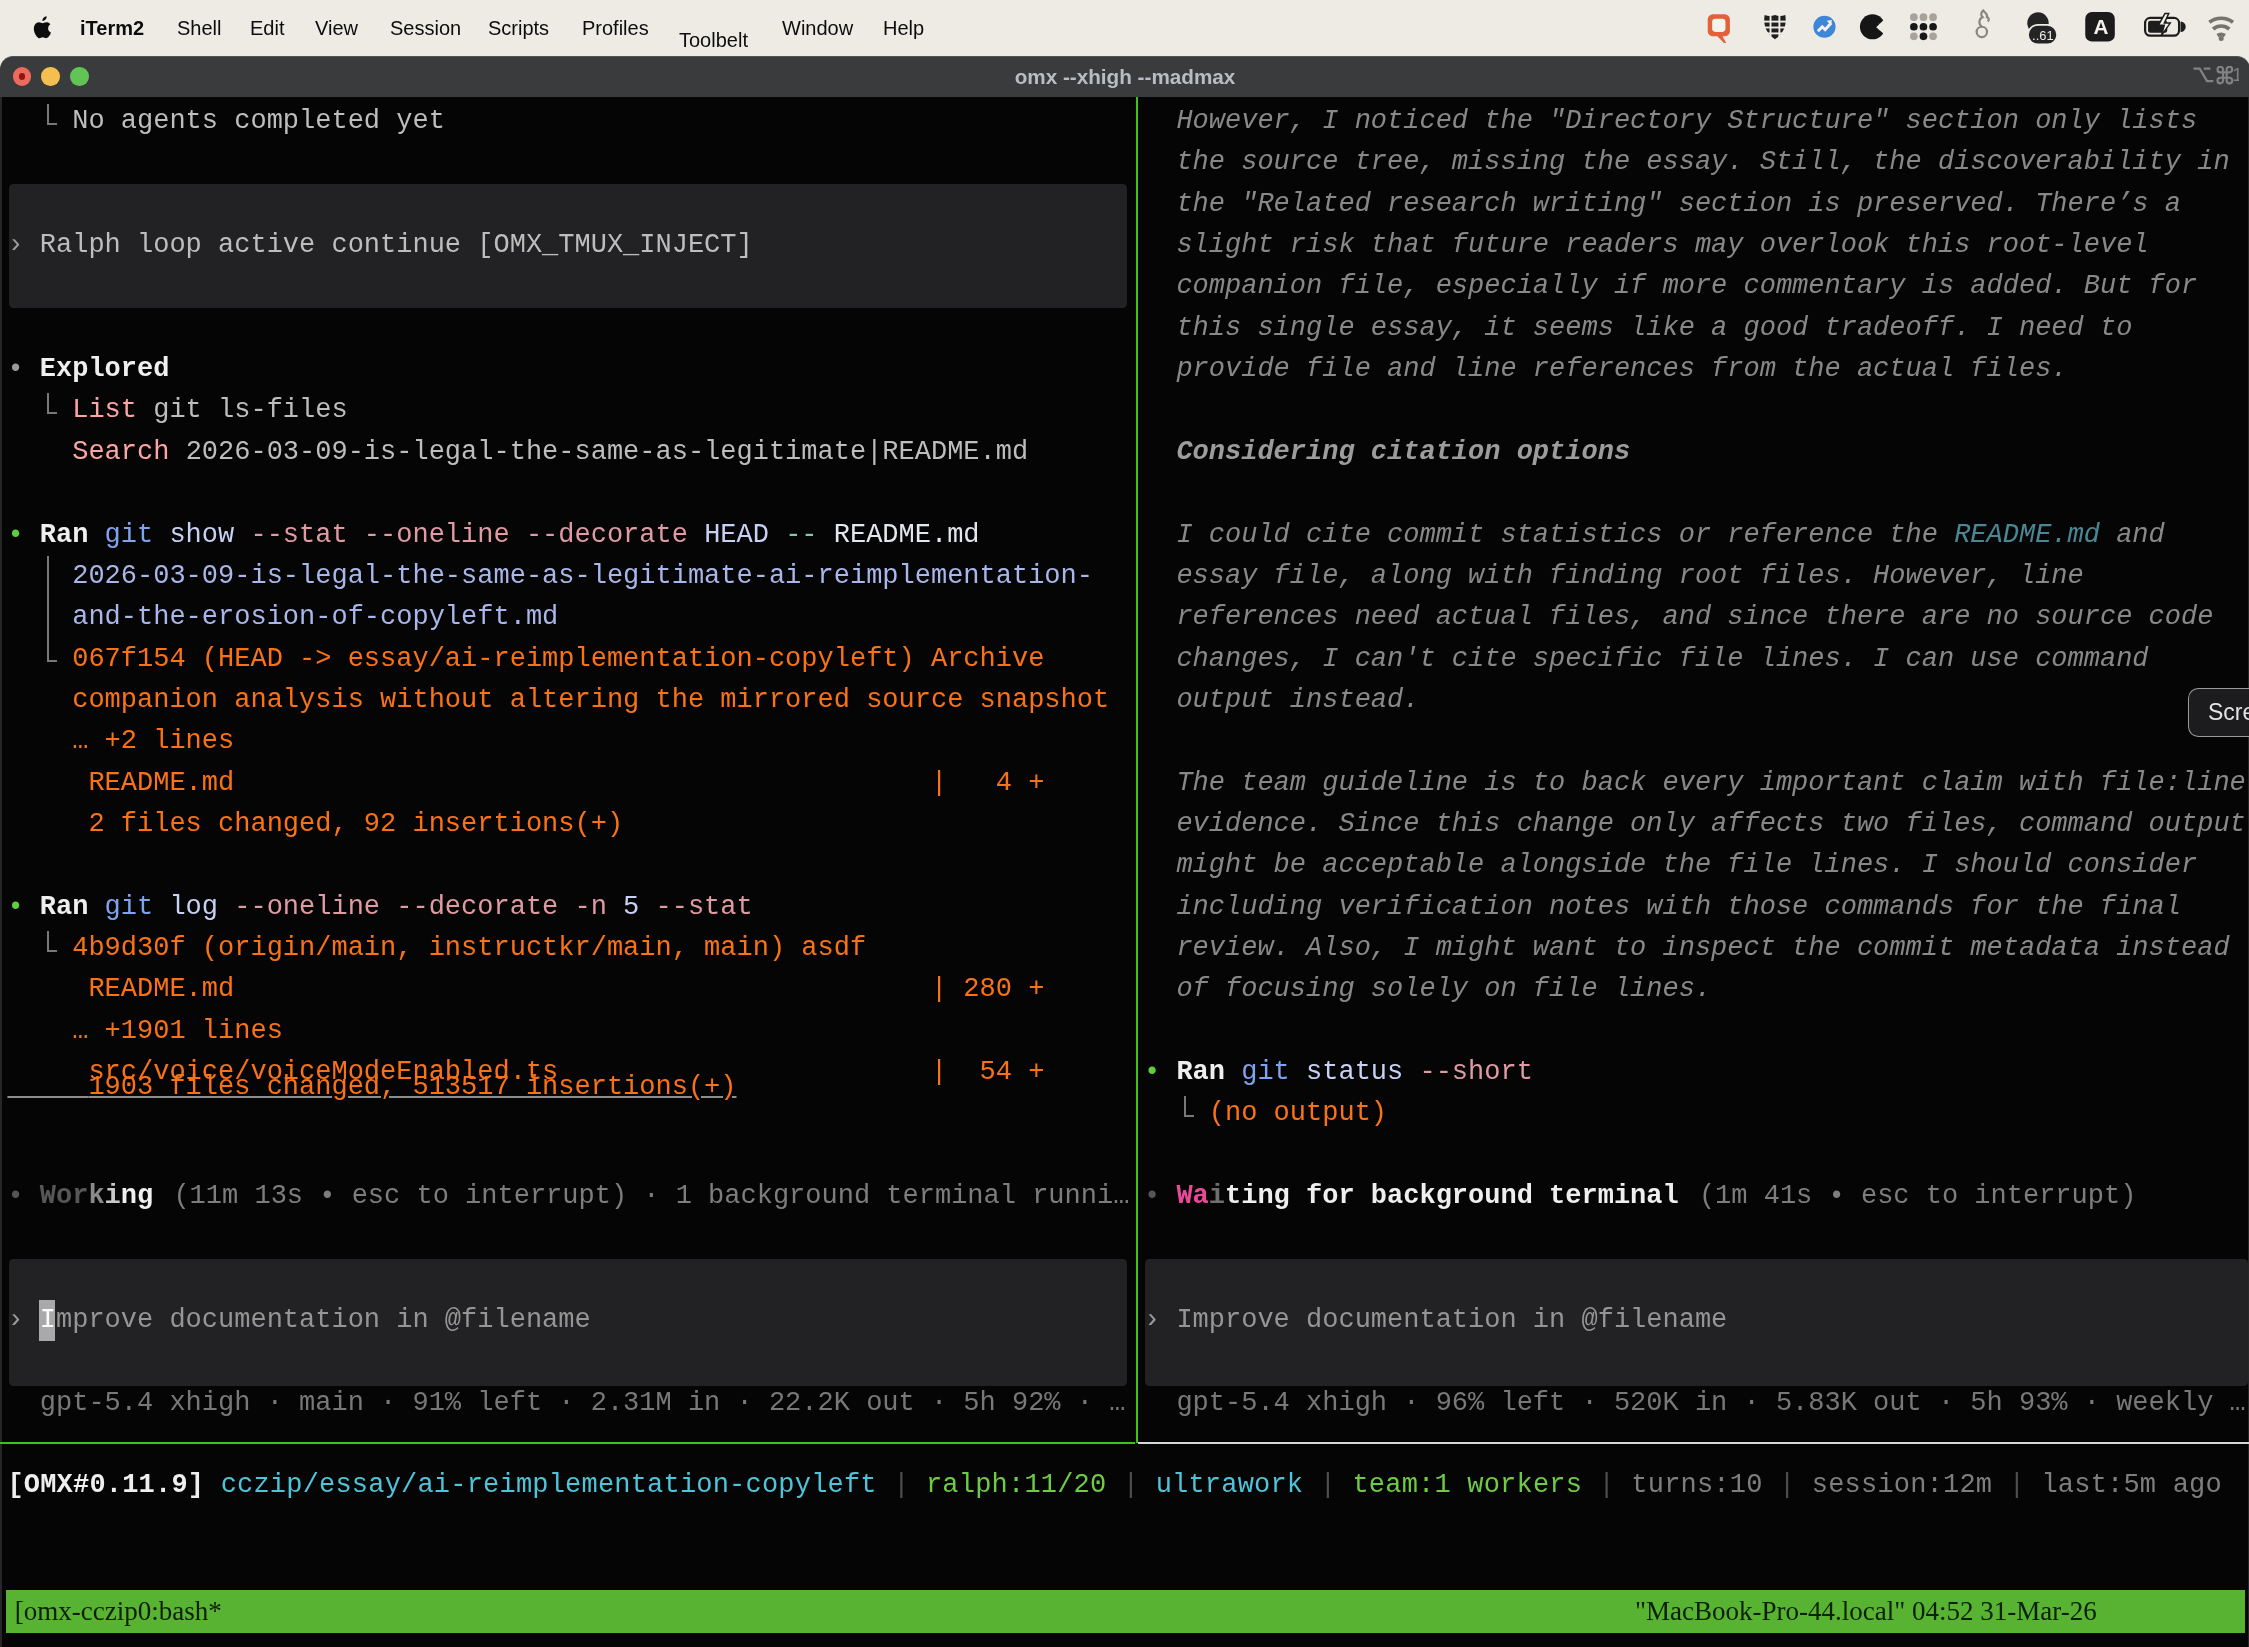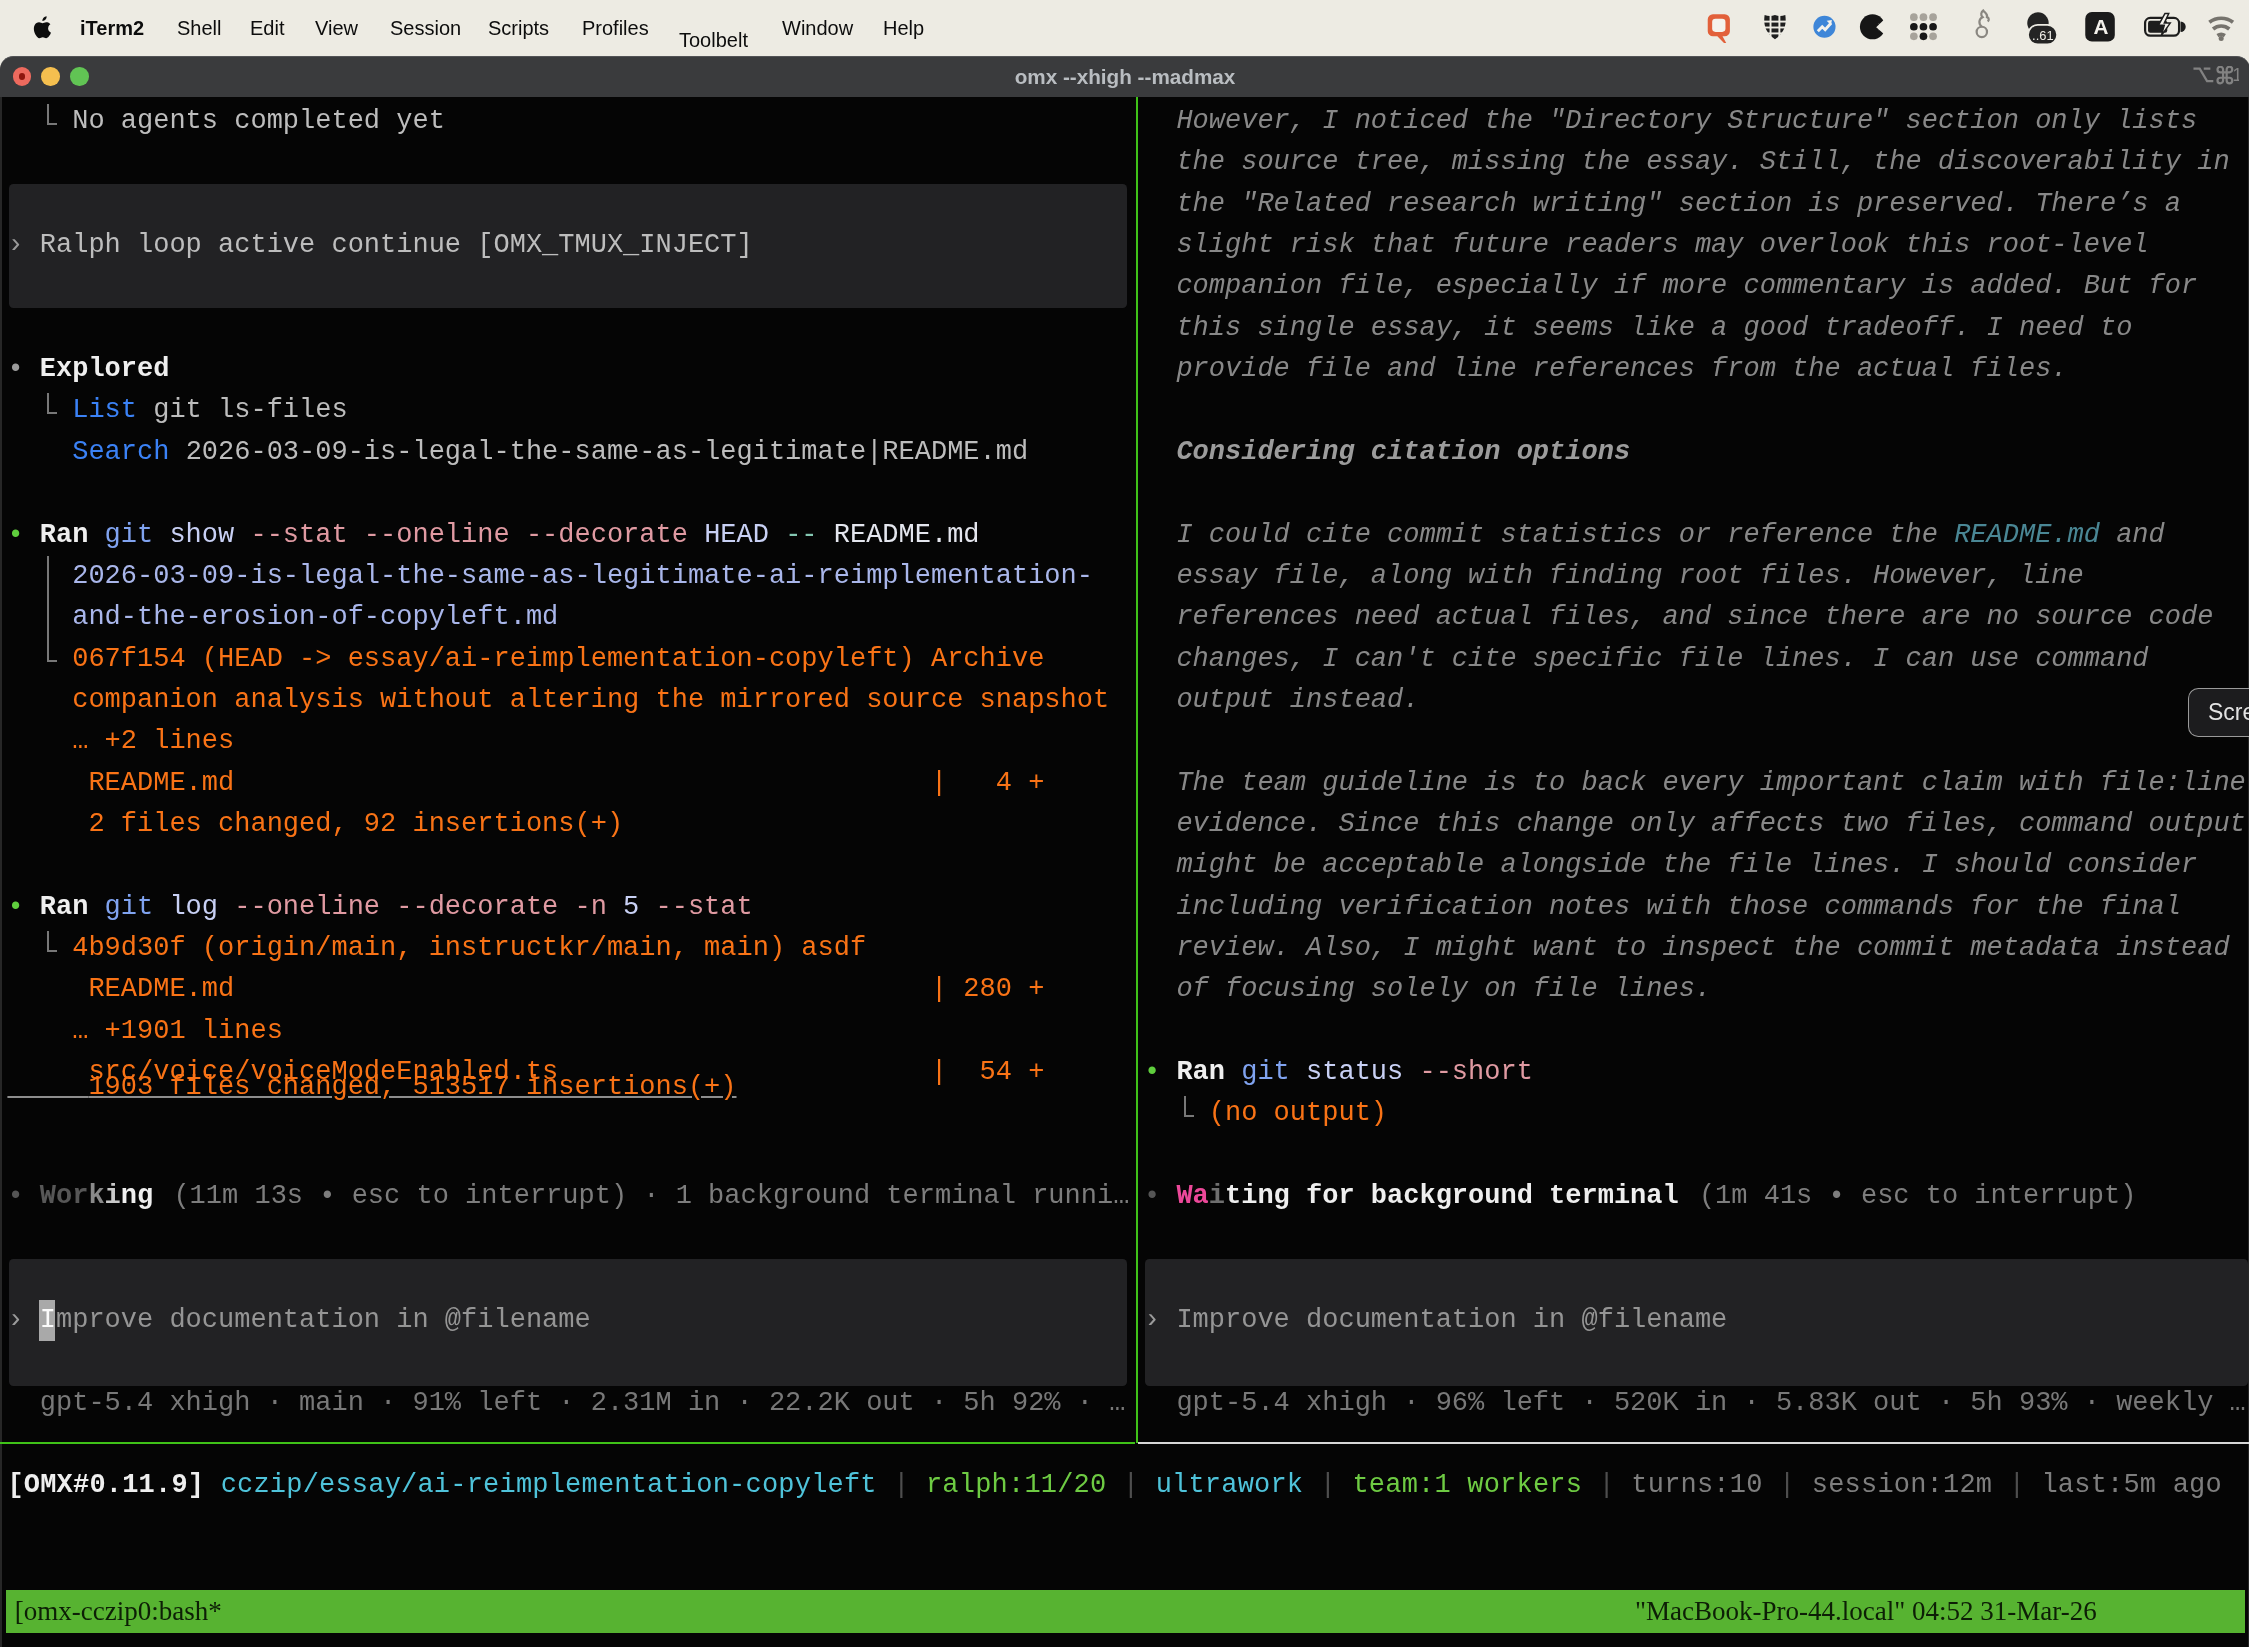--- a/index.html
+++ b/index.html
@@ -20,21 +20,21 @@
 .g2 { color:#bdbdbd; }
 .dim { color:#9b9b9b; }
 .bw { color:#efefef; font-weight:bold; }
 .bw2 { color:#ec4899; font-weight:bold; }
 .bd { color:#6f6f6f; font-weight:bold; }
 .bdim { color:#575757; font-weight:bold; }
 .bmid { color:#8a8a8a; font-weight:bold; }
 .blt { color:#c9c9c9; font-weight:bold; }
 .dkb { color:#555555; }
 .g3ml { color:#7d7d7d; margin-left:4px; }
-.cy { color:#3b82f6; }
+.cy { color:#fca5a5; }
 .gn { color:#5fce3d; }
 .bl { color:#80a3f0; }
 .lv { color:#c8d0f4; }
 .pk { color:#e09aa2; }
 .tl2 { color:#84c7b2; }
 .wt { color:#e4e6ee; }
 .fn { color:#a9b6ea; }
 .it { color:#888888; font-style:italic; }
 .bit { color:#9c9c9c; font-style:italic; font-weight:bold; }
 .itc { color:#4a8795; font-style:italic; }

